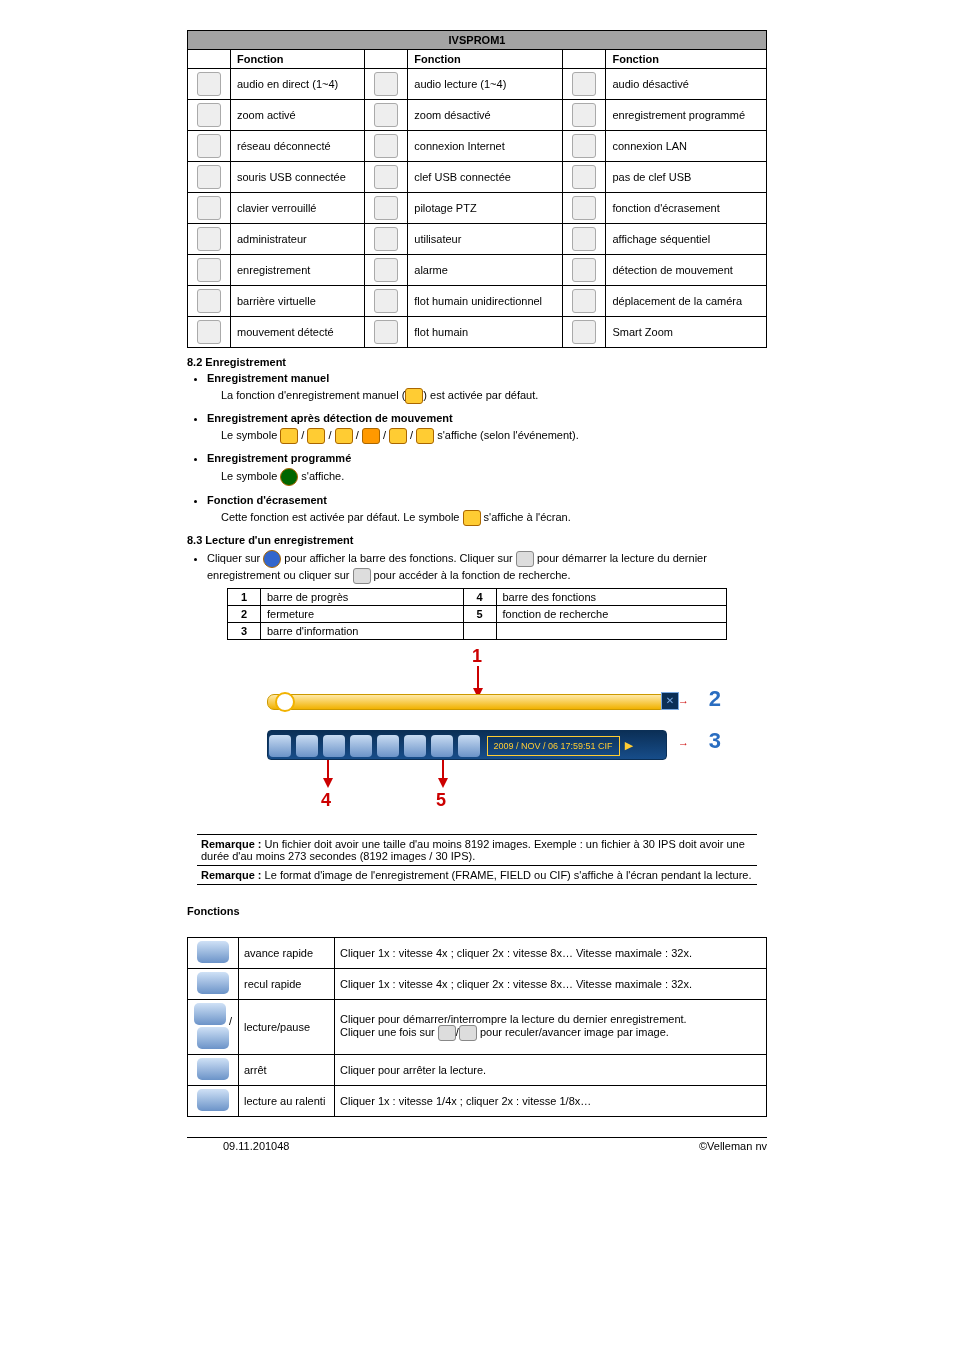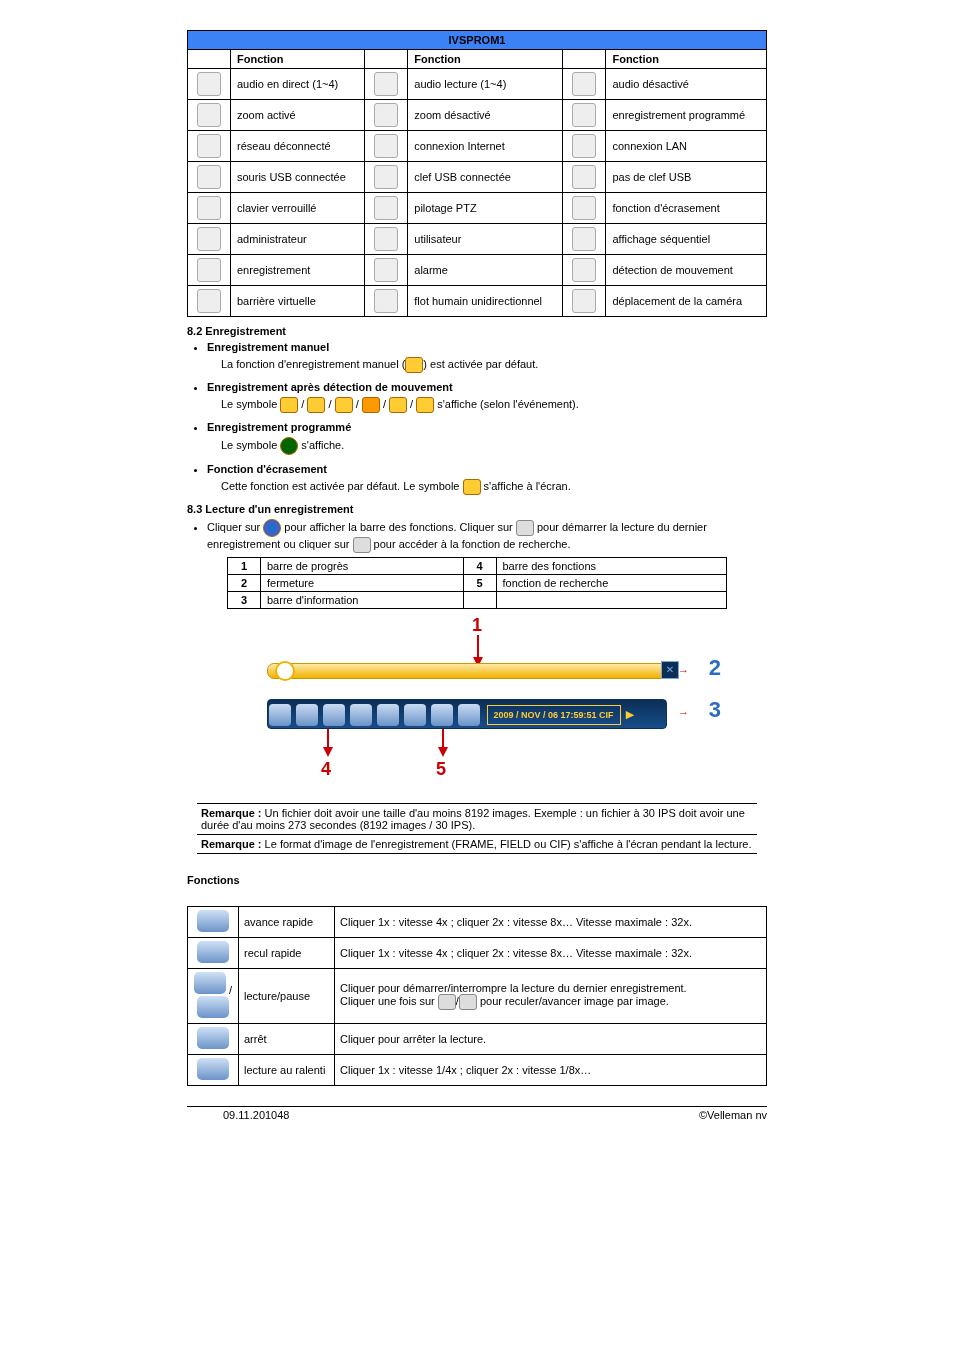--- a/index.html
+++ b/index.html
@@ -10,21 +10,21 @@
     background: #fff;
   }
   .page {
     width: 780px;
     margin: 0 auto;
     padding: 30px 0 20px 0;
   }
   table { border-collapse: collapse; }
   .main-table { width: 580px; margin: 0 auto; border: 1px solid #000; }
   .main-table th, .main-table td { border: 1px solid #000; padding: 3px 6px; vertical-align: middle; }
-  .main-table th { background: #3b82f6; font-weight: bold; text-align: center; }
+  .main-table th { background: #a3a3a3; font-weight: bold; text-align: center; }
   .main-table .hdr { font-weight: bold; }
   .icon-cell { width: 30px; text-align: center; }
   .icon-placeholder {
     display: inline-block;
     width: 22px;
     height: 22px;
     background: #eee;
     border: 1px solid #aaa;
     border-radius: 3px;
     vertical-align: middle;
@@ -53,21 +53,21 @@
   .legend-table { width: 500px; margin: 4px auto 0 auto; }
   .legend-table td, .legend-table th { border: 1px solid #000; padding: 2px 6px; font-size: 11px;}
   .legend-num { font-weight: bold; width:20px; text-align:center;}
 
   .diagram-wrap { width:500px; margin:4px auto 8px auto; position:relative; height:170px; }
   .bar { position:absolute; left:40px; right:60px; height:14px; top:50px; background:linear-gradient(#ffe9a8,#f1b200); border-radius:7px; border:1px solid #cc9900;}
   .knob { position:absolute; left:48px; top:48px; width:16px; height:16px; background:#fff; border:2px solid #f1b200; border-radius:50%;}
   .closebox { position:absolute; right:48px; top:48px; width:16px; height:16px; background:#0b2f56; border:1px solid #7aa9e0; color:#7aa9e0; font-size:10px; line-height:16px; text-align:center;}
   .func-bar { position:absolute; left:40px; right:60px; top:86px; height:28px; background:linear-gradient(#0b2f56,#174d8a); border:1px solid #0b2f56; border-radius:4px;}
   .func-btn { display:inline-block; width:22px; height:22px; margin:3px 1px; background:linear-gradient(#c8dbf2,#6b93c8); border-radius:4px; vertical-align:middle;}
-  .func-info { display:inline-block; height:18px; margin:5px 2px; padding:0 6px; font-size:9px; color:#ffcc33; border:1px solid #ffcc33; line-height:18px; vertical-align:middle;font-weight:bold;}
+  .func-info { display:inline-block; height:18px; margin:5px 2px; padding:0 6px; font-size:9px; color:#ffcc33; border:1px solid #ffcc33; line-height:18px; vertical-align:middle;}
   .annot { position:absolute; font-size:18px; font-weight:bold; }
   .annot.red { color:#c00; }
   .annot.blue { color:#2a6dc0; font-size:22px;}
   .arrow { position:absolute; background:#c00; }
 
   .notes-table { width:560px; margin:20px auto; }
   .notes-table td { border-top:1px solid #000; border-bottom:1px solid #000; padding:3px 4px; font-size:11px;}
 
   .funcs-table { width:580px; margin:20px auto; }
   .funcs-table td { border:1px solid #000; padding:3px 5px; vertical-align:middle; font-size:11px;}
@@ -154,20 +154,28 @@
       <td class="icon-cell"><span class="icon-placeholder"></span></td>
           <td>détection de mouvement</td>
     </tr>
     <tr>
       <td class="icon-cell"><span class="icon-placeholder"></span></td>
           <td>barrière virtuelle</td>
       <td class="icon-cell"><span class="icon-placeholder"></span></td>
           <td>flot humain unidirectionnel</td>
       <td class="icon-cell"><span class="icon-placeholder"></span></td>
           <td>déplacement de la caméra</td>
+    </tr>
+    <tr>
+      <td class="icon-cell"><span class="icon-placeholder"></span></td>
+          <td>mouvement détecté</td>
+      <td class="icon-cell"><span class="icon-placeholder"></span></td>
+          <td>flot humain</td>
+      <td class="icon-cell"><span class="icon-placeholder"></span></td>
+          <td>Smart Zoom</td>
     </tr>
   </tbody>
     </table>
 
   <div class="content">
 
     <h4>8.2 Enregistrement</h4>
     <ul>
       <li>
         <b>Enregistrement manuel</b>

